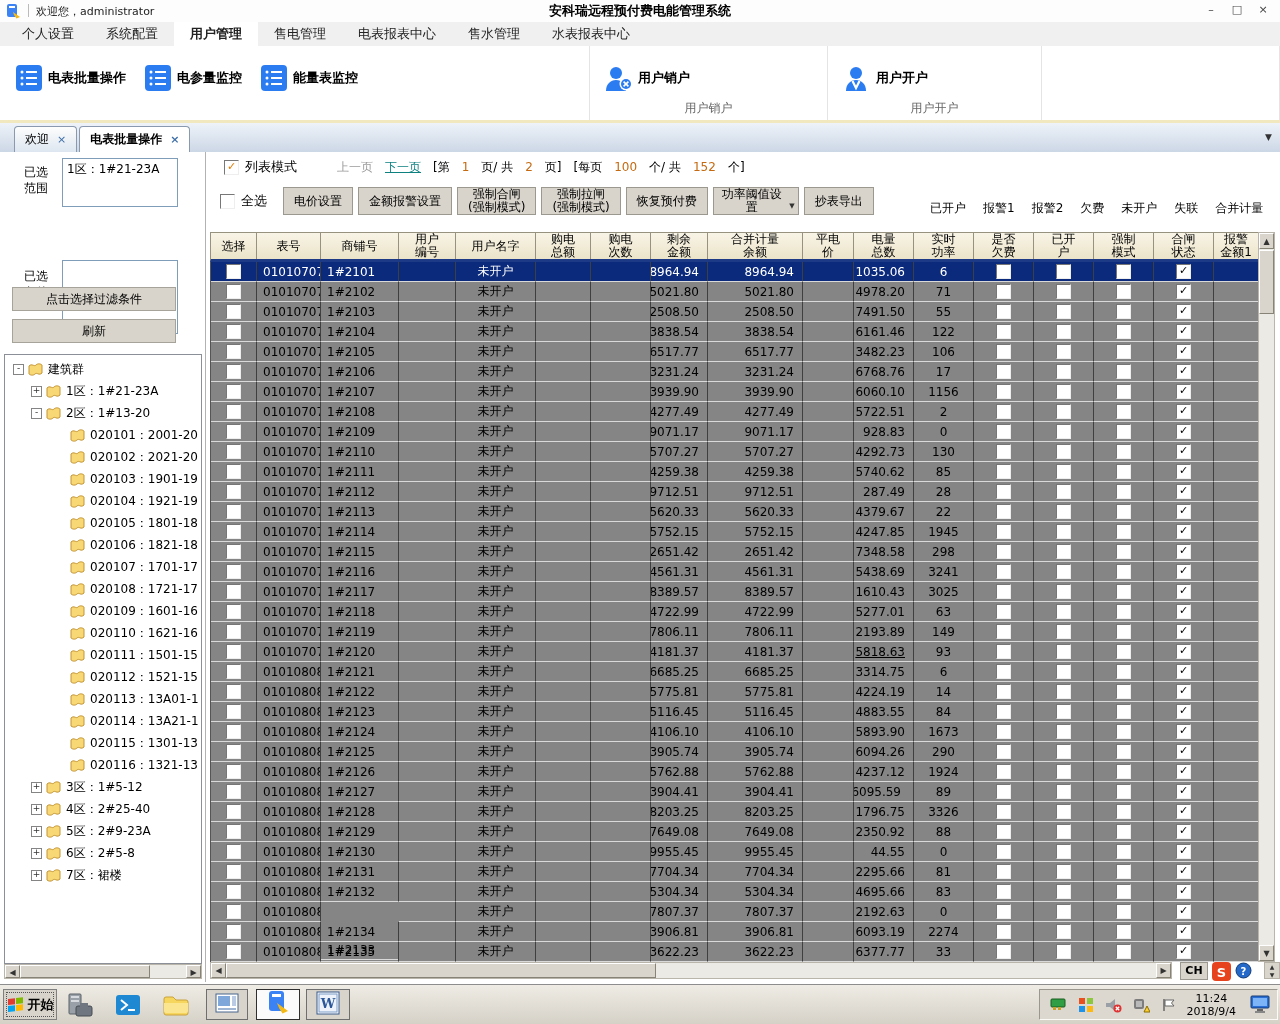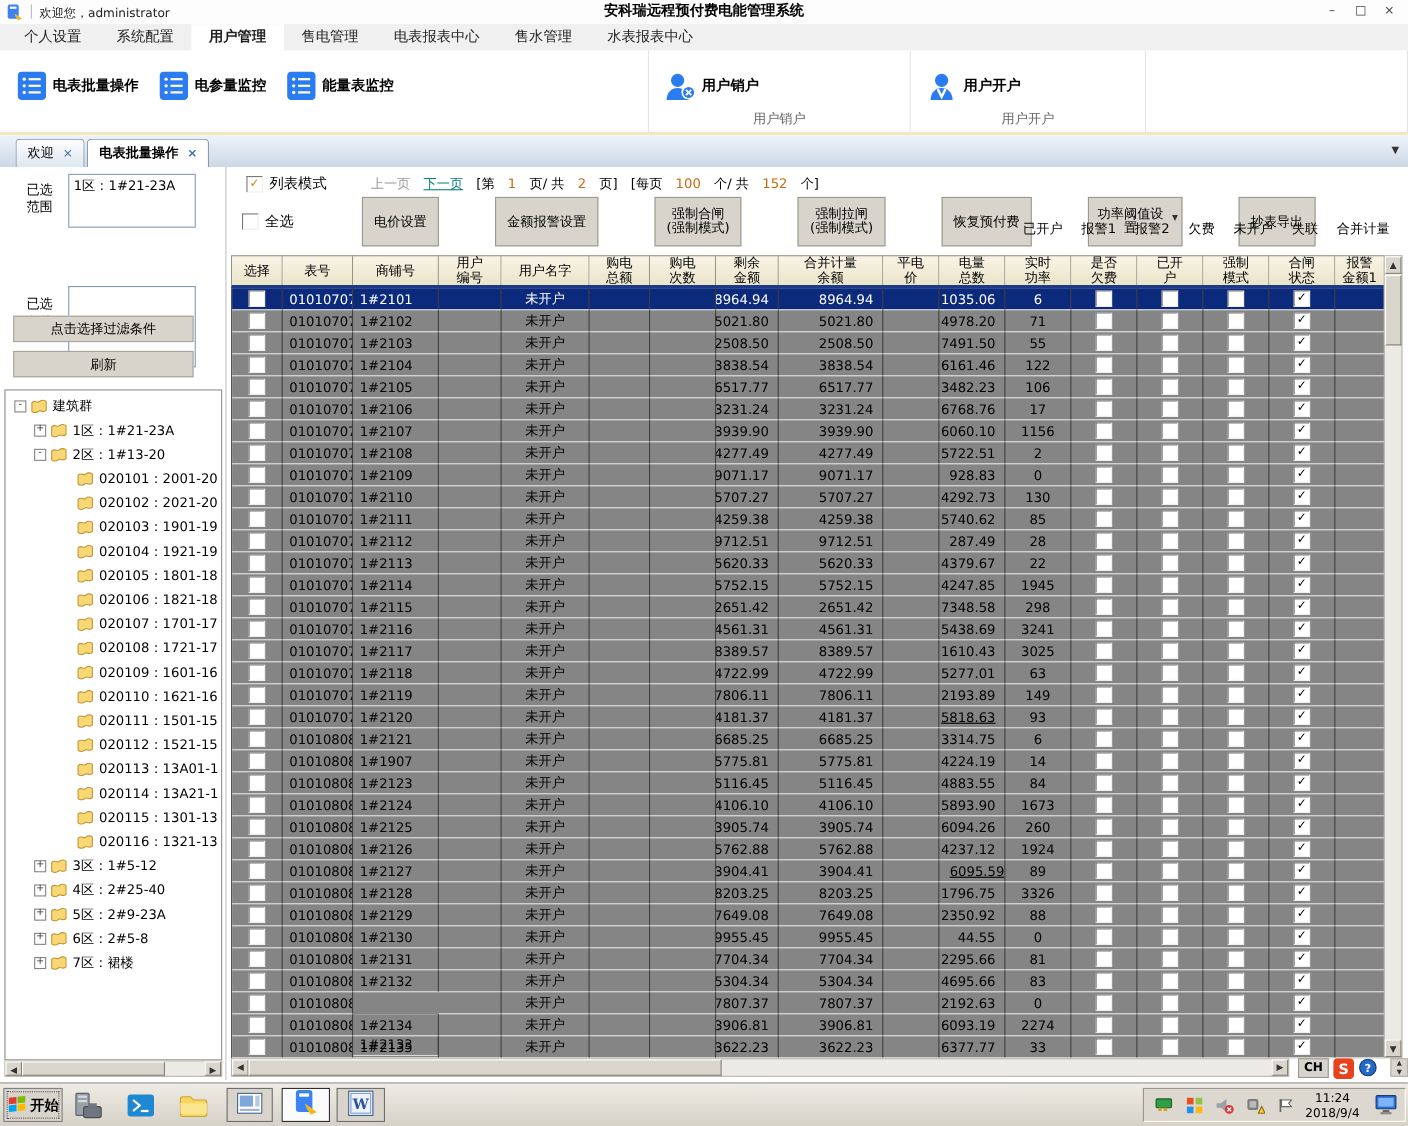--- a/index.html
+++ b/index.html
@@ -62,22 +62,22 @@
   
   .content{position:absolute;left:206px;top:152px;width:1074px;height:830px;background:#fff;}
   .pgline{position:absolute;left:18px;top:0;height:30px;display:flex;align-items:center;}
   .lmlabel{margin:0 40px 0 6px;font-size:13px;}
   .pseg{margin-right:12px;font-size:12px;}
   .pseg.gray{color:#9a9a9a;}
   .pseg.link{color:#0d8080;text-decoration:underline;}
   .pseg.num{color:#c56a11;}
   .actrow{position:absolute;left:14px;top:33px;height:32px;display:flex;align-items:center;}
   .salabel{margin:0 16px 0 6px;font-size:13px;}
-  .abtn{position:relative;height:45px;background:#d8d4cb;border:1px solid #9b988f;box-sizing:border-box;margin-right:5px;
-        display:flex;flex-direction:column;justify-content:center;align-items:center;padding:0 10px;font-size:12px;line-height:13px;margin-left:46px;}
+  .abtn{position:relative;height:28px;background:#d8d4cb;border:1px solid #9b988f;box-sizing:border-box;margin-right:5px;
+        display:flex;flex-direction:column;justify-content:center;align-items:center;padding:0 10px;font-size:12px;line-height:13px;}
   .abtn.narrow{width:86px;padding:0 14px 0 6px;}
   .abtn.narrow .albl{white-space:normal;width:64px;text-align:center;}
   .albl{white-space:nowrap;} .asub{white-space:nowrap;}
   .addown{position:absolute;right:3px;top:12px;font-size:7px;color:#333;}
   .legend{position:absolute;left:724px;top:48px;display:flex;gap:17px;font-size:12px;white-space:nowrap;}
   
   .thead{position:absolute;left:4px;top:80px;display:flex;border-bottom:3px solid #1c3a85;border-left:1px solid #97917f;}
   .hcell{height:27px;box-sizing:border-box;border-top:1px solid #97917f;border-right:1px solid #97917f;
          background:linear-gradient(#f8f4e6,#ebe4ca);display:flex;flex-direction:column;align-items:center;justify-content:center;}
   .hline{font-size:12px;line-height:13px;}
@@ -1143,21 +1143,21 @@
         <div class="tcell" style="width: 60px;">
           <div class="cb ck">✓</div>
         </div>
         <div class="tcell" style="width: 45px;"></div>
       </div>
       <div class="trow">
         <div class="tcell" style="width: 46px;">
           <div class="cb"></div>
         </div>
         <div class="tcell" style="width: 64px; justify-content: flex-start; padding-left: 6px;">0101080888</div>
-        <div class="tcell" style="width: 78px; justify-content: flex-start; padding-left: 6px;">1#1907</div>
+        <div class="tcell" style="width: 78px; justify-content: flex-start; padding-left: 6px;">1#2122</div>
         <div class="tcell" style="width: 57px;"></div>
         <div class="tcell" style="width: 80px;">未开户</div>
         <div class="tcell" style="width: 55px;"></div>
         <div class="tcell" style="width: 60px;"></div>
         <div class="tcell" style="width: 57px; justify-content: flex-end; padding-right: 8px;">5775.81</div>
         <div class="tcell" style="width: 95px; justify-content: flex-end; padding-right: 8px;">5775.81</div>
         <div class="tcell" style="width: 51px;"></div>
         <div class="tcell" style="width: 60px; justify-content: flex-end; padding-right: 8px;">4224.19</div>
         <div class="tcell" style="width: 60px;">14</div>
         <div class="tcell" style="width: 60px;">
@@ -1239,21 +1239,21 @@
         <div class="tcell" style="width: 64px; justify-content: flex-start; padding-left: 6px;">010108088B</div>
         <div class="tcell" style="width: 78px; justify-content: flex-start; padding-left: 6px;">1#2125</div>
         <div class="tcell" style="width: 57px;"></div>
         <div class="tcell" style="width: 80px;">未开户</div>
         <div class="tcell" style="width: 55px;"></div>
         <div class="tcell" style="width: 60px;"></div>
         <div class="tcell" style="width: 57px; justify-content: flex-end; padding-right: 8px;">3905.74</div>
         <div class="tcell" style="width: 95px; justify-content: flex-end; padding-right: 8px;">3905.74</div>
         <div class="tcell" style="width: 51px;"></div>
         <div class="tcell" style="width: 60px; justify-content: flex-end; padding-right: 8px;">6094.26</div>
-        <div class="tcell" style="width: 60px;">260</div>
+        <div class="tcell" style="width: 60px;">290</div>
         <div class="tcell" style="width: 60px;">
           <div class="cb"></div>
         </div>
         <div class="tcell" style="width: 60px;">
           <div class="cb"></div>
         </div>
         <div class="tcell" style="width: 60px;">
           <div class="cb"></div>
         </div>
         <div class="tcell" style="width: 60px;">
@@ -1296,21 +1296,21 @@
         </div>
         <div class="tcell" style="width: 64px; justify-content: flex-start; padding-left: 6px;">010108088D</div>
         <div class="tcell" style="width: 78px; justify-content: flex-start; padding-left: 6px;">1#2127</div>
         <div class="tcell" style="width: 57px;"></div>
         <div class="tcell" style="width: 80px;">未开户</div>
         <div class="tcell" style="width: 55px;"></div>
         <div class="tcell" style="width: 60px;"></div>
         <div class="tcell" style="width: 57px; justify-content: flex-end; padding-right: 8px;">3904.41</div>
         <div class="tcell" style="width: 95px; justify-content: flex-end; padding-right: 8px;">3904.41</div>
         <div class="tcell" style="width: 51px;"></div>
-        <div class="tcell" style="width: 60px; justify-content: flex-end; padding-right: 0; text-decoration: underline;">6095.59</div>
+        <div class="tcell" style="width: 60px; justify-content: flex-end; padding-right: 12px;">6095.59</div>
         <div class="tcell" style="width: 60px;">89</div>
         <div class="tcell" style="width: 60px;">
           <div class="cb"></div>
         </div>
         <div class="tcell" style="width: 60px;">
           <div class="cb"></div>
         </div>
         <div class="tcell" style="width: 60px;">
           <div class="cb"></div>
         </div>

